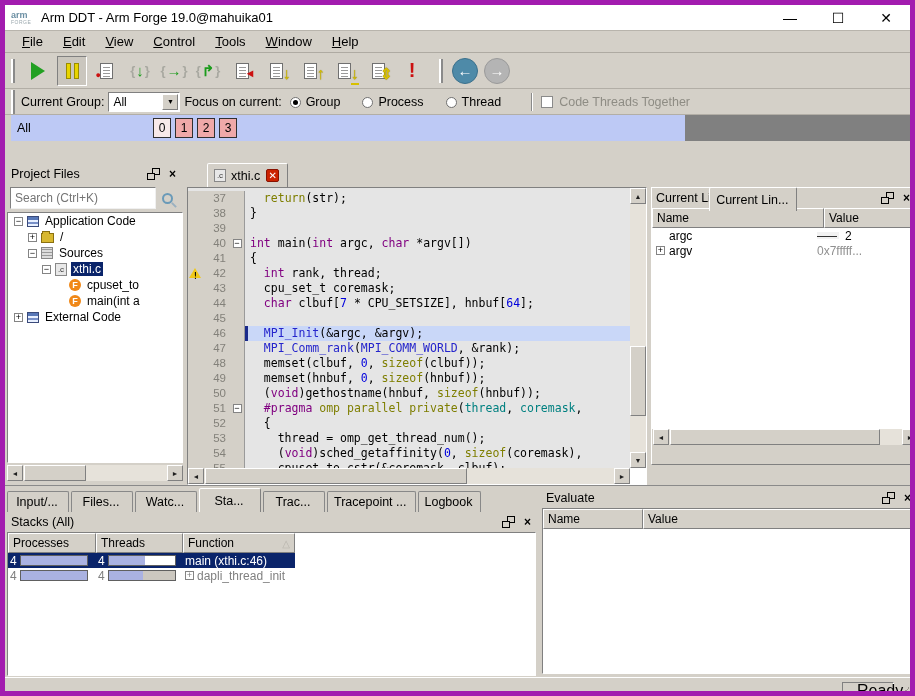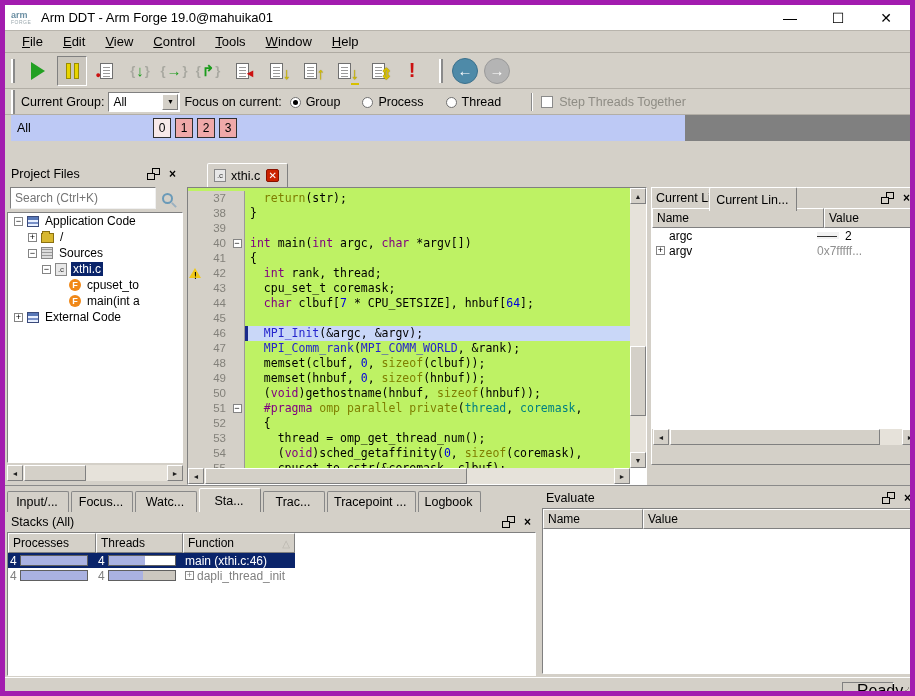--- a/index.html
+++ b/index.html
@@ -96,21 +96,21 @@
   .sbtn { position:absolute; width:16px; height:16px; border:1px solid; border-color:#fff #808080 #808080 #fff; background:#d4d0c8; font-size:7px; display:flex; align-items:center; justify-content:center; color:#202020; }
   .sthumb { position:absolute; border:1px solid; border-color:#fff #808080 #808080 #fff; background:#d4d0c8; }
 
   
   #editor { position:absolute; left:182px; top:0; width:460px; height:323px; }
   #edtabs { height:25px; display:flex; align-items:flex-end; padding-left:20px; }
   .tab { border:1px solid #888; border-bottom:none; background:#d4d0c8; padding:3px 8px 3px 6px; display:flex; align-items:center; font-size:12.5px; position:relative; border-top-left-radius:2px; border-top-right-radius:2px; }
   .tab.active { background:#d4d0c8; height:24px; z-index:2; border-color:#fff #808080 transparent #fff; }
   .tabclose { width:13px; height:13px; background:#cc2200; border:1px solid #881100; border-radius:2px; color:#fff; font-size:10px; line-height:11px; text-align:center; margin-left:6px; }
   #codewrap { position:absolute; top:25px; left:0; right:0; bottom:0; border:1px solid; border-color:#808080 #fff #fff #808080; background:#fff; }
-  #codelines { position:absolute; top:0; left:0; right:16px; bottom:16px; overflow:hidden; padding-top:3px; background:#bef264; }
+  #codelines { position:absolute; top:0; left:0; right:16px; bottom:16px; overflow:hidden; padding-top:3px; background:#e5e5e5; }
   .cline { height:15px; display:flex; font-family:"DejaVu Sans Mono", monospace; font-size:11.5px; line-height:15px; white-space:pre; }
   .cl-warn { width:15px; flex:none; background:#d4d0c8; position:relative; }
   .cl-num { width:27px; flex:none; background:#d4d0c8; color:#83817a; text-align:right; padding-right:4px; font-family:"Liberation Sans",sans-serif; font-size:11.5px; }
   .cl-fold { width:14px; flex:none; background:#d4d0c8; display:flex; align-items:center; justify-content:center; }
   .cl-code { flex:1; border-left:1px solid #9a9a9a; padding-left:5px; position:relative; }
   .cline.current .cl-code { background:#c9d7f8; }
   .cline.current .cl-code::before { content:""; position:absolute; left:0; top:0; bottom:0; width:3px; background:#1a2a8a; }
   .warn-tri { position:absolute; left:1px; top:2px; width:0; height:0; border-left:6px solid transparent; border-right:6px solid transparent; border-bottom:10px solid #f0c818; }
   .warn-tri::after { content:"!"; position:absolute; left:-2px; top:1px; font-size:8px; font-weight:bold; color:#000; }
   .foldbox { width:9px; height:9px; border:1px solid #848484; background:#fff; font-size:9px; line-height:7px; text-align:center; font-family:"Liberation Sans",sans-serif; }
@@ -282,21 +282,21 @@
           <span>Process</span>
         </span>
         <span class="ropt">
           <span class="radio"></span>
           <span>Thread</span>
         </span>
       </span>
     <span class="vsep"></span>
     <span class="ropt">
       <span class="chk"></span>
-      <span class="disabled-text">Step Threads Together</span>
+      <span class="disabled-text">Code Threads Together</span>
     </span>
   </div>
 
   <div id="groupbar">
     <div id="groupblue">
       <span class="gname">All</span>
     <span class="pbox" style="left:142px;background:#f8e9e9;">0</span>
         <span class="pbox" style="left:164px;background:#efa9a9;">1</span>
         <span class="pbox" style="left:186px;background:#efa9a9;">2</span>
         <span class="pbox" style="left:208px;background:#efa9a9;">3</span>
@@ -447,21 +447,21 @@
           <span class="sbtn" style="right:0;top:0;">►</span>
           <span class="sthumb" style="left:17px;top:0;width:210px;height:16px;"></span>
         </div>
       </div>
     </div>
   </div>
 
   <div id="bottom">
     <div id="btabs">
         <div class="tab" style="min-width:62px;justify-content:center;">Input/...</div>
-        <div class="tab" style="min-width:62px;justify-content:center;">Focus...</div>
+        <div class="tab" style="min-width:62px;justify-content:center;">Files...</div>
         <div class="tab" style="min-width:62px;justify-content:center;">Watc...</div>
         <div class="tab active" style="min-width:62px;justify-content:center;">Sta...</div>
         <div class="tab" style="min-width:62px;justify-content:center;">Trac...</div>
         <div class="tab" style="min-width:62px;justify-content:center;">Tracepoint ...</div>
         <div class="tab" style="min-width:62px;justify-content:center;">Logbook</div>
       </div>
 
     <div id="stackspanel">
       <div class="ptitle" style="padding-left:6px;">
         <span>Stacks (All)</span>

